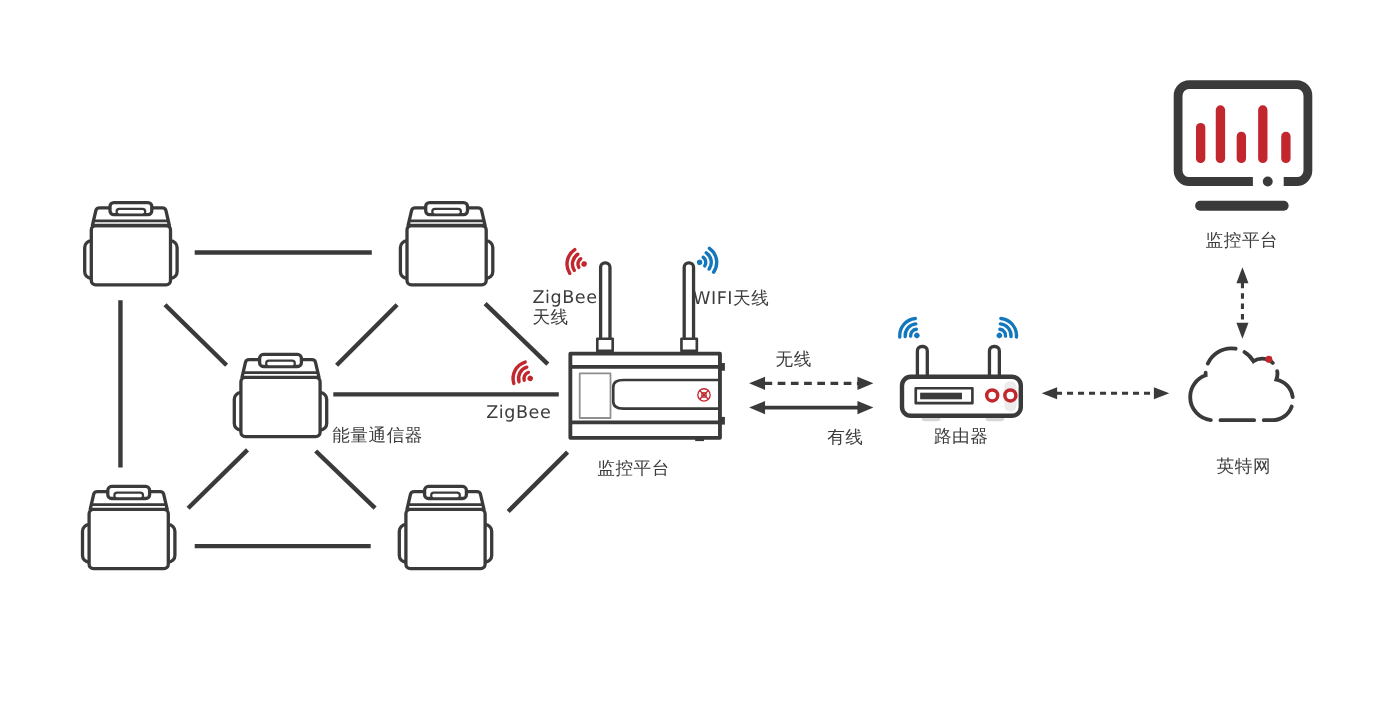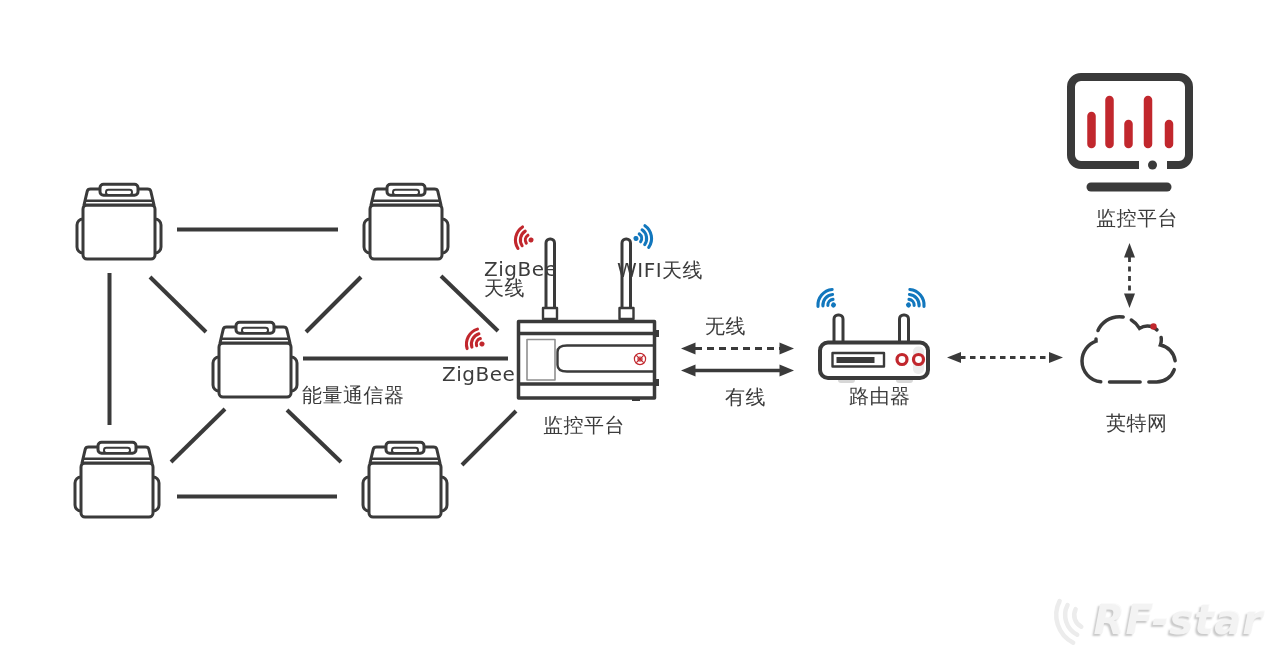--- a/index.html
+++ b/index.html
@@ -6,21 +6,21 @@
     --stroke:#3a3a3a; --text:#3c3c3c; --red:#c1272d; --blue:#1277bd;
     --gray:#8f8f8f; --wm:#f3f3f3; --wmsh:#c9c9c9;
   }
   html,body{margin:0;padding:0;background:#fff;}
   #stage{
     position:relative; width:1269px; height:649px; background:#fff;
     overflow:hidden; font-family:"DejaVu Sans","Liberation Sans",sans-serif;
   }
   #diagram-svg{position:absolute; left:0; top:0;}
   .label{
-    position:absolute; font-size:20px; color:var(--text);
+    position:absolute; font-size:16px; color:var(--text);
     white-space:pre-line; line-height:19px; letter-spacing:0.5px;
   }
   #watermark{
     position:absolute; right:6px; bottom:2px; display:flex; align-items:center; gap:2px;
   }
   #watermark .wm-text{
     font-style:italic; font-weight:bold; font-size:40px; letter-spacing:1px;
     color:var(--wm); text-shadow:-2px 2px 2px var(--wmsh), 1px -1px 0 #fafafa;
   }
 </style>
@@ -149,33 +149,23 @@
     <use href="#sig" transform="translate(531,240) rotate(12)" style="color:var(--red)"></use>
     <use href="#sig" transform="translate(636,238.5) rotate(-10) scale(-1,1)" style="color:var(--blue)"></use>
     <use href="#sig" transform="translate(482,344) rotate(28)" style="color:var(--red)"></use>
     <use href="#sig" transform="translate(833.5,305) rotate(40)" style="color:var(--blue)"></use>
     <use href="#sig" transform="translate(908.5,305) rotate(-40) scale(-1,1)" style="color:var(--blue)"></use>
   </svg>
 
   <div class="label" style="left:302px;top:386px">能量通信器</div>
   <div class="label" style="left:484px;top:260px">ZigBee
 天线</div>
-  <div class="label" style="left:617px;top:261px">WIFI天线</div>
+  <div class="label" style="left:630px;top:261px">WIFI天线</div>
   <div class="label" style="left:442px;top:365px">ZigBee</div>
   <div class="label" style="left:543px;top:416px">监控平台</div>
   <div class="label" style="left:705px;top:317px">无线</div>
-  <div class="label" style="left:725px;top:388px">有线</div>
+  <div class="label" style="left:752px;top:388px">有线</div>
   <div class="label" style="left:849px;top:387px">路由器</div>
   <div class="label" style="left:1106px;top:414px">英特网</div>
   <div class="label" style="left:1096px;top:209px">监控平台</div>
 
-  <div id="watermark">
-    <svg width="54" height="54" viewBox="0 0 54 54">
-      <g transform="rotate(-18 34 27)" style="stroke:#ececec;fill:none;stroke-width:4.5;stroke-linecap:round">
-        <path d="M40.8,17.8 A13,13 0 0 0 40.8,36.2"></path>
-        <path d="M34.4,11.4 A22,22 0 0 0 34.4,42.6"></path>
-        <path d="M28.1,5.1 A31,31 0 0 0 28.1,48.9"></path>
-      </g>
-    </svg>
-    <span class="wm-text">RF-star</span>
-  </div>
 
 </div>
 
 </body></html>

